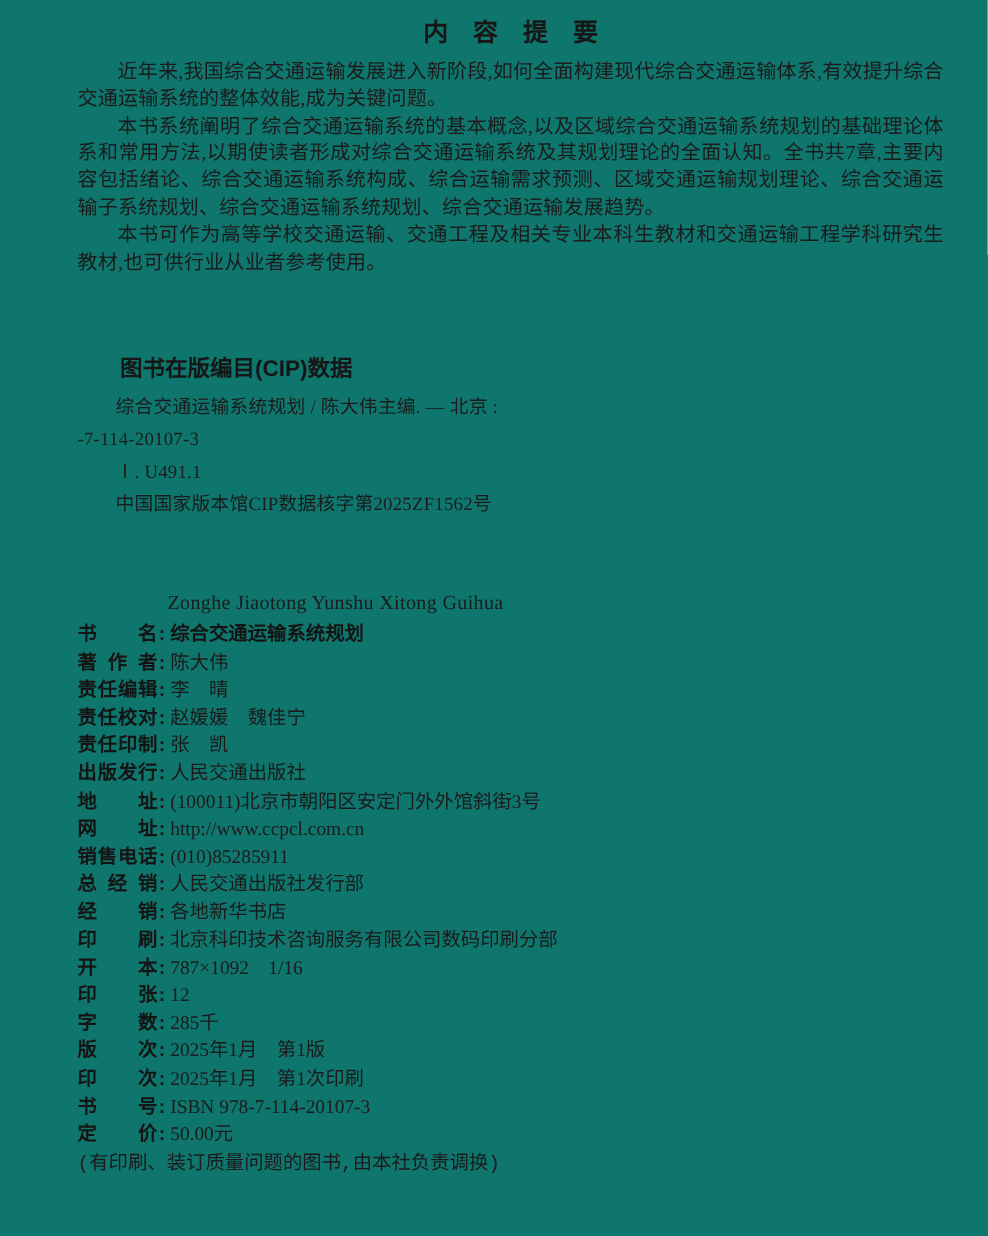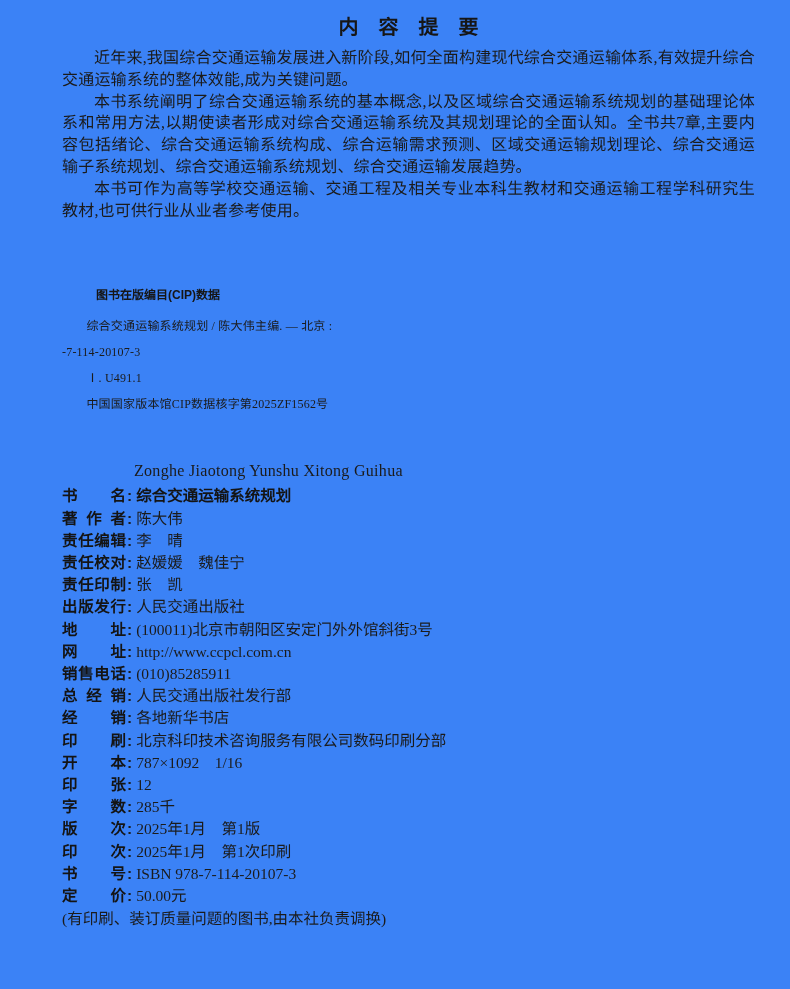--- a/index.html
+++ b/index.html
@@ -12,21 +12,21 @@
     height: 989px;
     overflow: hidden;
     font-family: "Liberation Serif", serif;
     color: #1b1b1b;
   }
   .page {
     box-sizing: border-box;
     width: 790px;
     height: 989px;
     padding: 14px 35px 0 62px;
-    background: #3b82f6;
+    background: #0f766e;
   }
 
   
   .summary-title {
     margin: 0 0 7px 0;
     text-align: center;
     font-family: "Liberation Sans", sans-serif;
     font-weight: bold;
     font-size: 20px;
     line-height: 26px;
@@ -42,34 +42,34 @@
   }
 
   
   .cip {
     margin-top: 64px;
   }
   .cip-heading {
     margin: 0 0 8px 34px;
     font-family: "Liberation Sans", sans-serif;
     font-weight: bold;
-    font-size: 12px;
+    font-size: 18px;
     line-height: 20px;
     color: #161616;
   }
   .cip-line {
-    font-size: 12px;
+    font-size: 15px;
     line-height: 26px;
     letter-spacing: 0.2px;
     white-space: pre-wrap;
   }
 
   
   .colophon {
-    margin-top: 44px;
+    margin-top: 56px;
   }
   .pinyin {
     margin: 0 0 4px 72px;
     font-size: 16px;
     line-height: 20px;
     letter-spacing: 0.3px;
   }
   .info-row {
     font-size: 15.5px;
     line-height: 22.2px;
@@ -97,20 +97,21 @@
   .info-value.strong {
     font-family: "Liberation Sans", sans-serif;
     font-weight: bold;
     color: #141414;
     text-align: right;
   }
   .note {
     margin-top: 1px;
     font-size: 15.5px;
     line-height: 22px;
+    font-family: Liberation Mono, monospace;
   }
 </style>
 </head>
 <body>
 
 <div class="page">
 
   <h1 class="summary-title">内　容　提　要</h1>
 
   <section class="summary">

